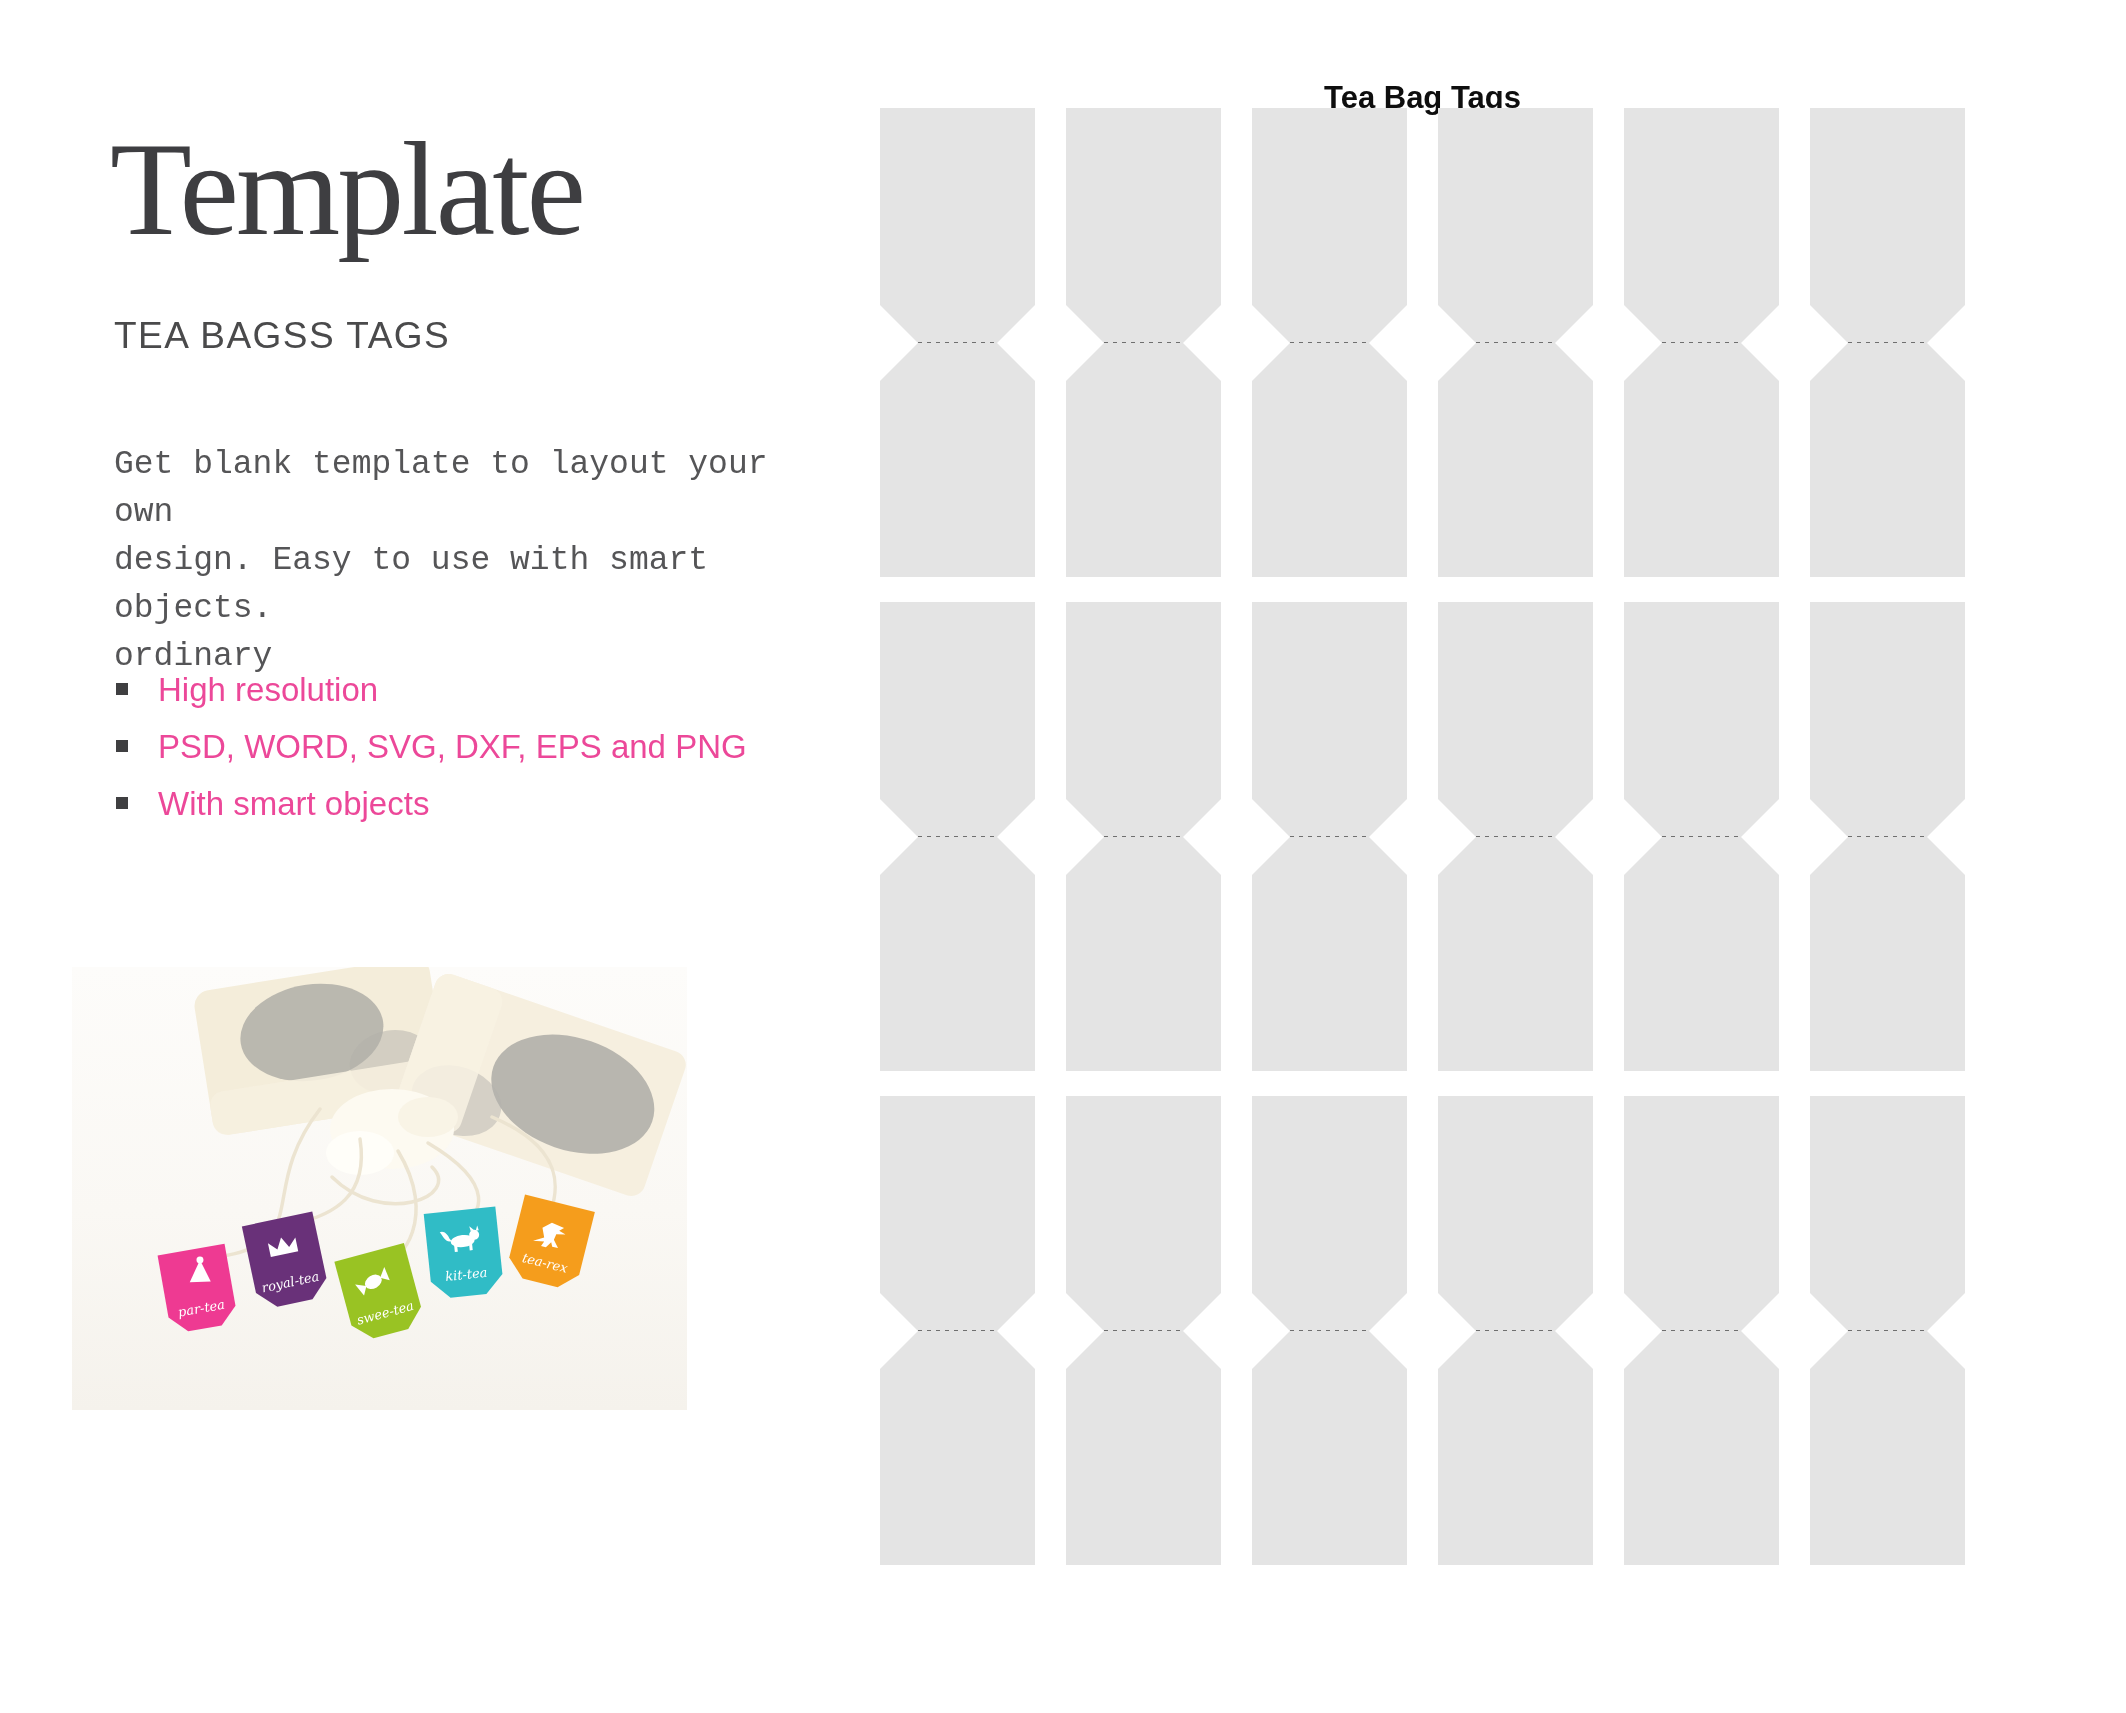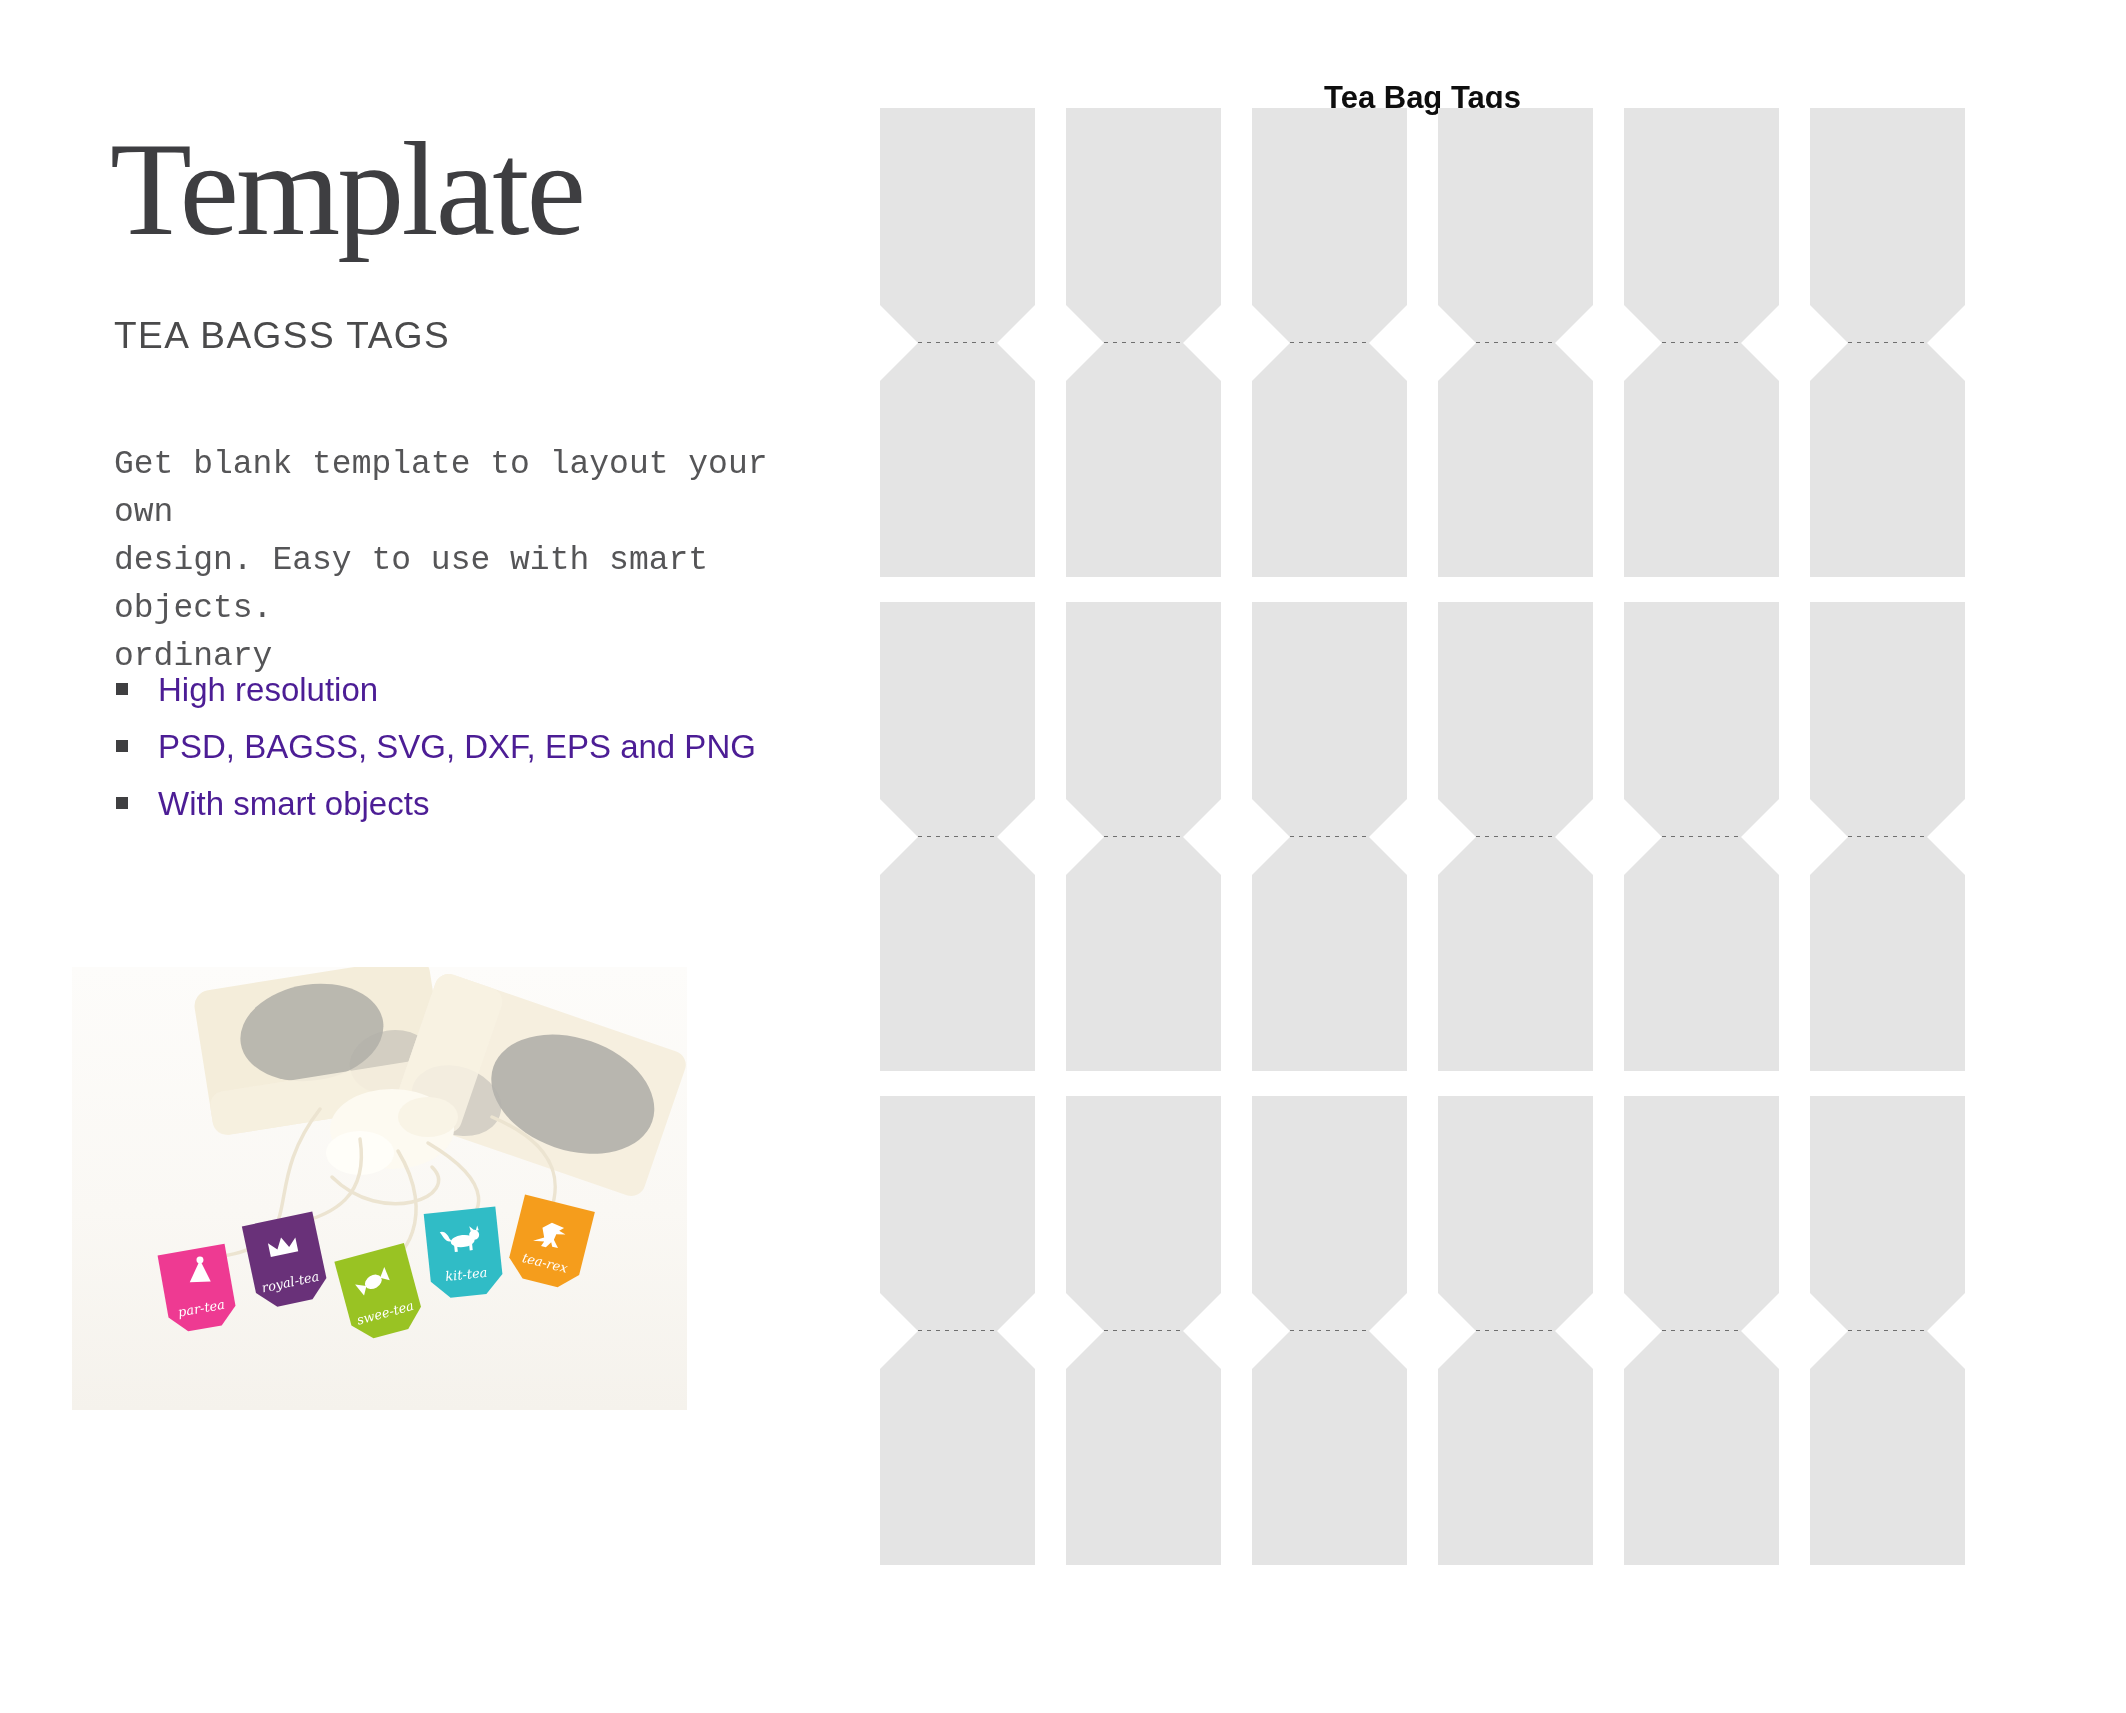--- a/index.html
+++ b/index.html
@@ -20,21 +20,21 @@
   .product-description{
     position:absolute;left:114px;top:441px;width:680px;
     font-size:33px;line-height:48px;color:#555557;font-family:Liberation Mono, monospace;
   }
   .features-list{
     position:absolute;left:114px;top:666px;width:680px;
     list-style:none;margin:0;padding:0;
   }
   .feature-item{
     position:relative;padding-left:44px;margin:0 0 9px 0;
-    font-size:33px;line-height:48px;color:#4c1d95;white-space:nowrap;
+    font-size:33px;line-height:48px;color:#ec4899;white-space:nowrap;
   }
   .bullet-square{
     position:absolute;left:2px;top:17px;width:12px;height:12px;background:#3f3f41;
   }
   
   .product-photo{
     position:absolute;left:72px;top:967px;width:615px;height:443px;
   }
   
   .sheet-title{
@@ -78,21 +78,21 @@
       <div>ordinary</div>
     </div>
 
     <ul class="features-list">
       <li class="feature-item">
         <span class="bullet-square"></span>
         <span>High resolution</span>
       </li>
       <li class="feature-item">
         <span class="bullet-square"></span>
-        <span>PSD, BAGSS, SVG, DXF, EPS and PNG</span>
+        <span>PSD, WORD, SVG, DXF, EPS and PNG</span>
       </li>
       <li class="feature-item">
         <span class="bullet-square"></span>
         <span>With smart objects</span>
       </li>
     </ul>
 
     <svg class="product-photo" viewBox="0 0 615 443">
       <defs>
         <linearGradient id="photoBg" x1="0" y1="0" x2="0" y2="1">

